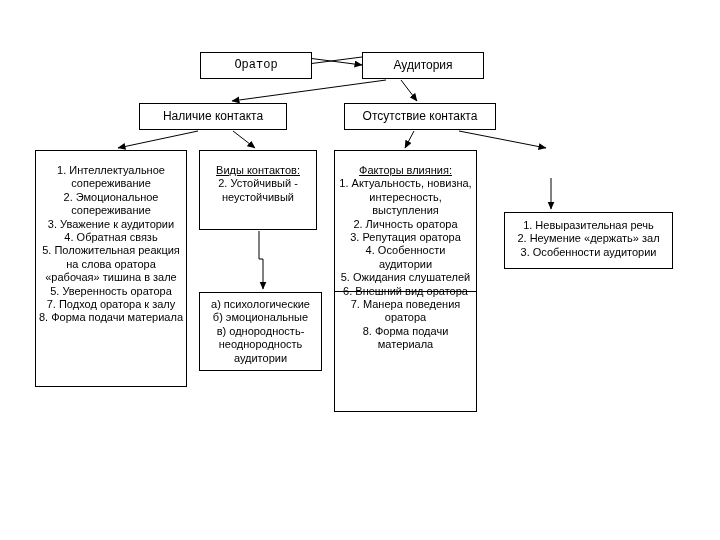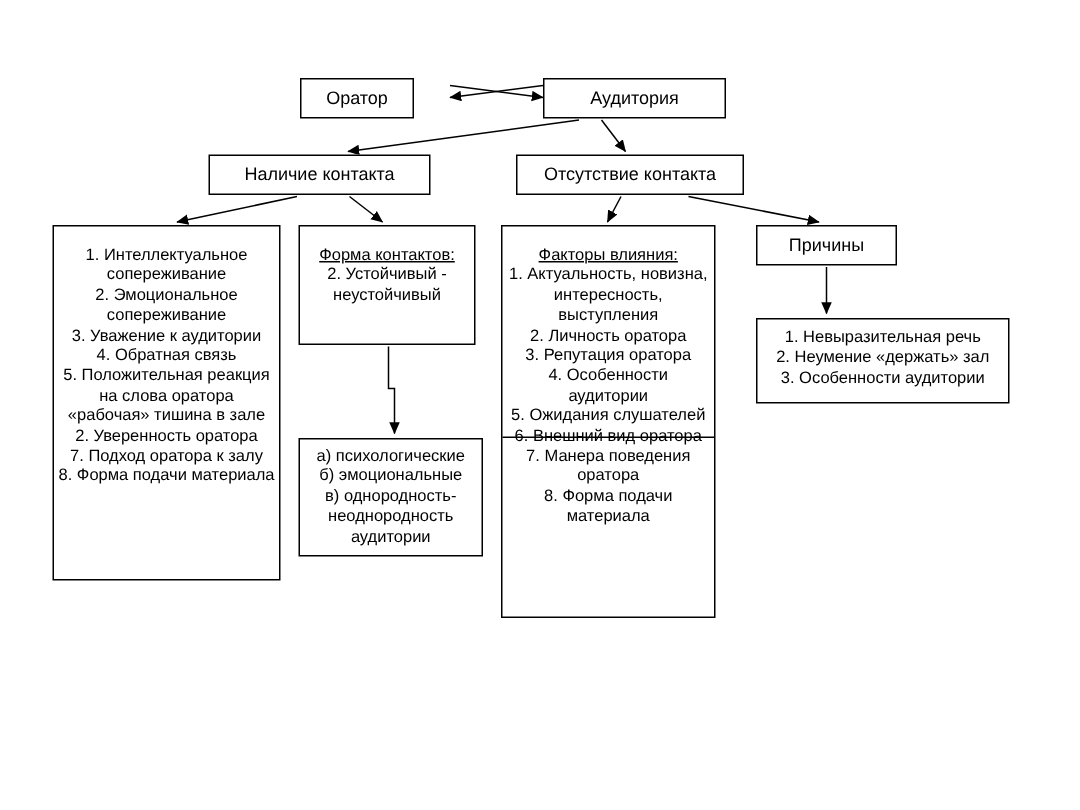--- a/index.html
+++ b/index.html
@@ -35,21 +35,21 @@
       <line x1="401" y1="80" x2="417" y2="101" marker-end="url(#arr)"></line>
       <line x1="198" y1="131" x2="118" y2="148" marker-end="url(#arr)"></line>
       <line x1="233" y1="131" x2="255" y2="148" marker-end="url(#arr)"></line>
       <line x1="414" y1="131" x2="405" y2="148" marker-end="url(#arr)"></line>
       <line x1="459" y1="131" x2="546" y2="148" marker-end="url(#arr)"></line>
       <path d="M259,231 L259,259 L263,259 L263,289" marker-end="url(#arr)"></path>
       <line x1="551" y1="178" x2="551" y2="209" marker-end="url(#arr)"></line>
     </g>
   </svg>
 
-  <div class="box label" style="left:200px;top:52px;width:76px;height:27px;">
+  <div class="box label" style="left:200px;top:52px;width:112px;height:27px;font-family:Liberation Mono, monospace;">
     <span>Оратор</span>
   </div>
 
   <div class="box label" style="left:139px;top:103px;width:148px;height:27px;">
     <span>Наличие контакта</span>
   </div>
 
   <div class="box label" style="left:362px;top:52px;width:122px;height:27px;">
     <span>Аудитория</span>
   </div>
@@ -57,46 +57,43 @@
   <div class="box label" style="left:344px;top:103px;width:152px;height:27px;">
     <span>Отсутствие контакта</span>
   </div>
 
   <div class="box list" style="left:35px;top:150px;width:152px;height:237px;">
     <div>1. Интеллектуальное сопереживание</div>
     <div>2. Эмоциональное сопереживание</div>
     <div>3. Уважение к аудитории</div>
     <div>4. Обратная связь</div>
     <div>5. Положительная реакция на слова оратора «рабочая» тишина в зале</div>
-    <div>2. Уверенность оратора</div>
+    <div>5. Уверенность оратора</div>
     <div>7. Подход оратора к залу</div>
     <div>8. Форма подачи материала</div>
   </div>
 
   <div class="box list" style="left:199px;top:150px;width:118px;height:80px;">
-    <div class="u">Форма контактов:</div>
+    <div class="u">Виды контактов:</div>
     <div>2. Устойчивый - неустойчивый</div>
   </div>
 
   <div class="box list" style="left:334px;top:150px;width:143px;height:262px;">
     <div class="u">Факторы влияния:</div>
     <div>1. Актуальность, новизна, интересность, выступления</div>
     <div>2. Личность оратора</div>
     <div>3. Репутация оратора</div>
     <div>4. Особенности аудитории</div>
     <div>5. Ожидания слушателей</div>
     <div>6. Внешний вид оратора</div>
     <div>7. Манера поведения оратора</div>
     <div>8. Форма подачи материала</div>
     <div class="g-divider"></div>
   </div>
 
-  <div class="box label" style="left:504px;top:150px;width:94px;height:27px;">
-    <span>Причины</span>
-  </div>
 
   <div class="box list" style="left:504px;top:212px;width:169px;height:57px;padding-top:6px;">
     <div>1. Невыразительная речь</div>
     <div>2. Неумение «держать» зал</div>
     <div>3. Особенности аудитории</div>
   </div>
 
   <div class="box list" style="left:199px;top:292px;width:123px;height:79px;padding-top:5px;">
     <div>а) психологические</div>
     <div>б) эмоциональные</div>

